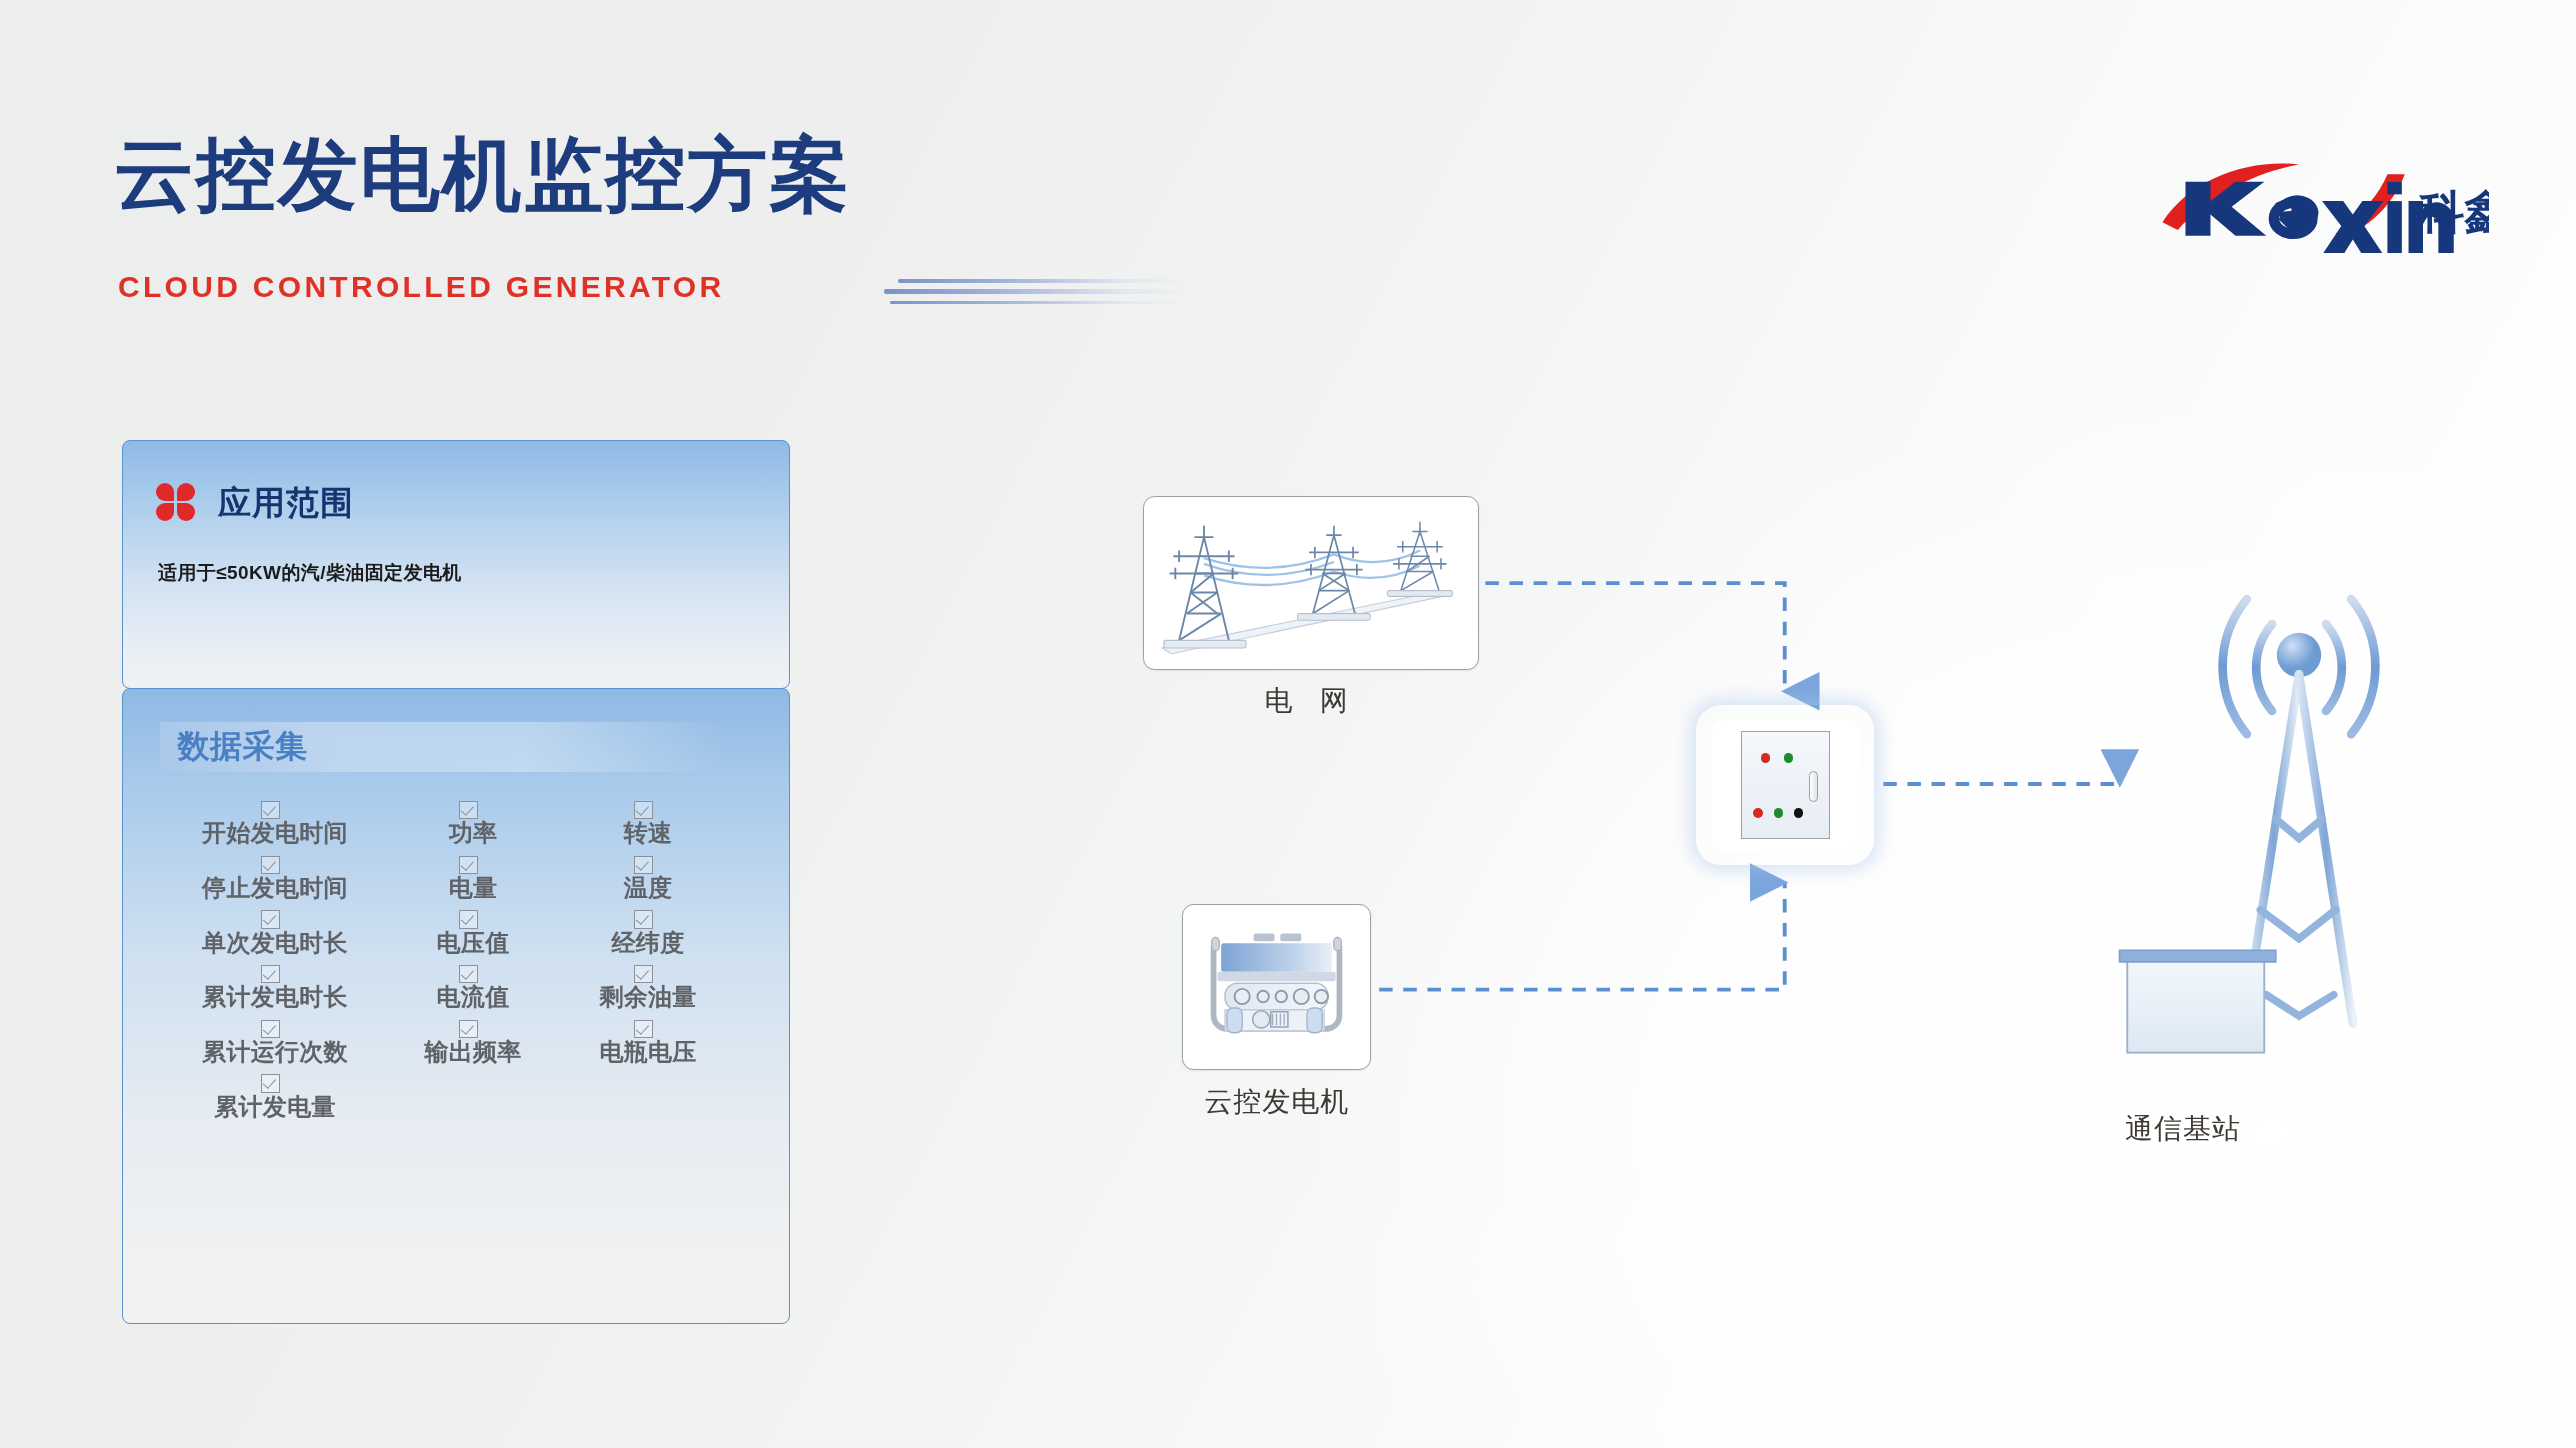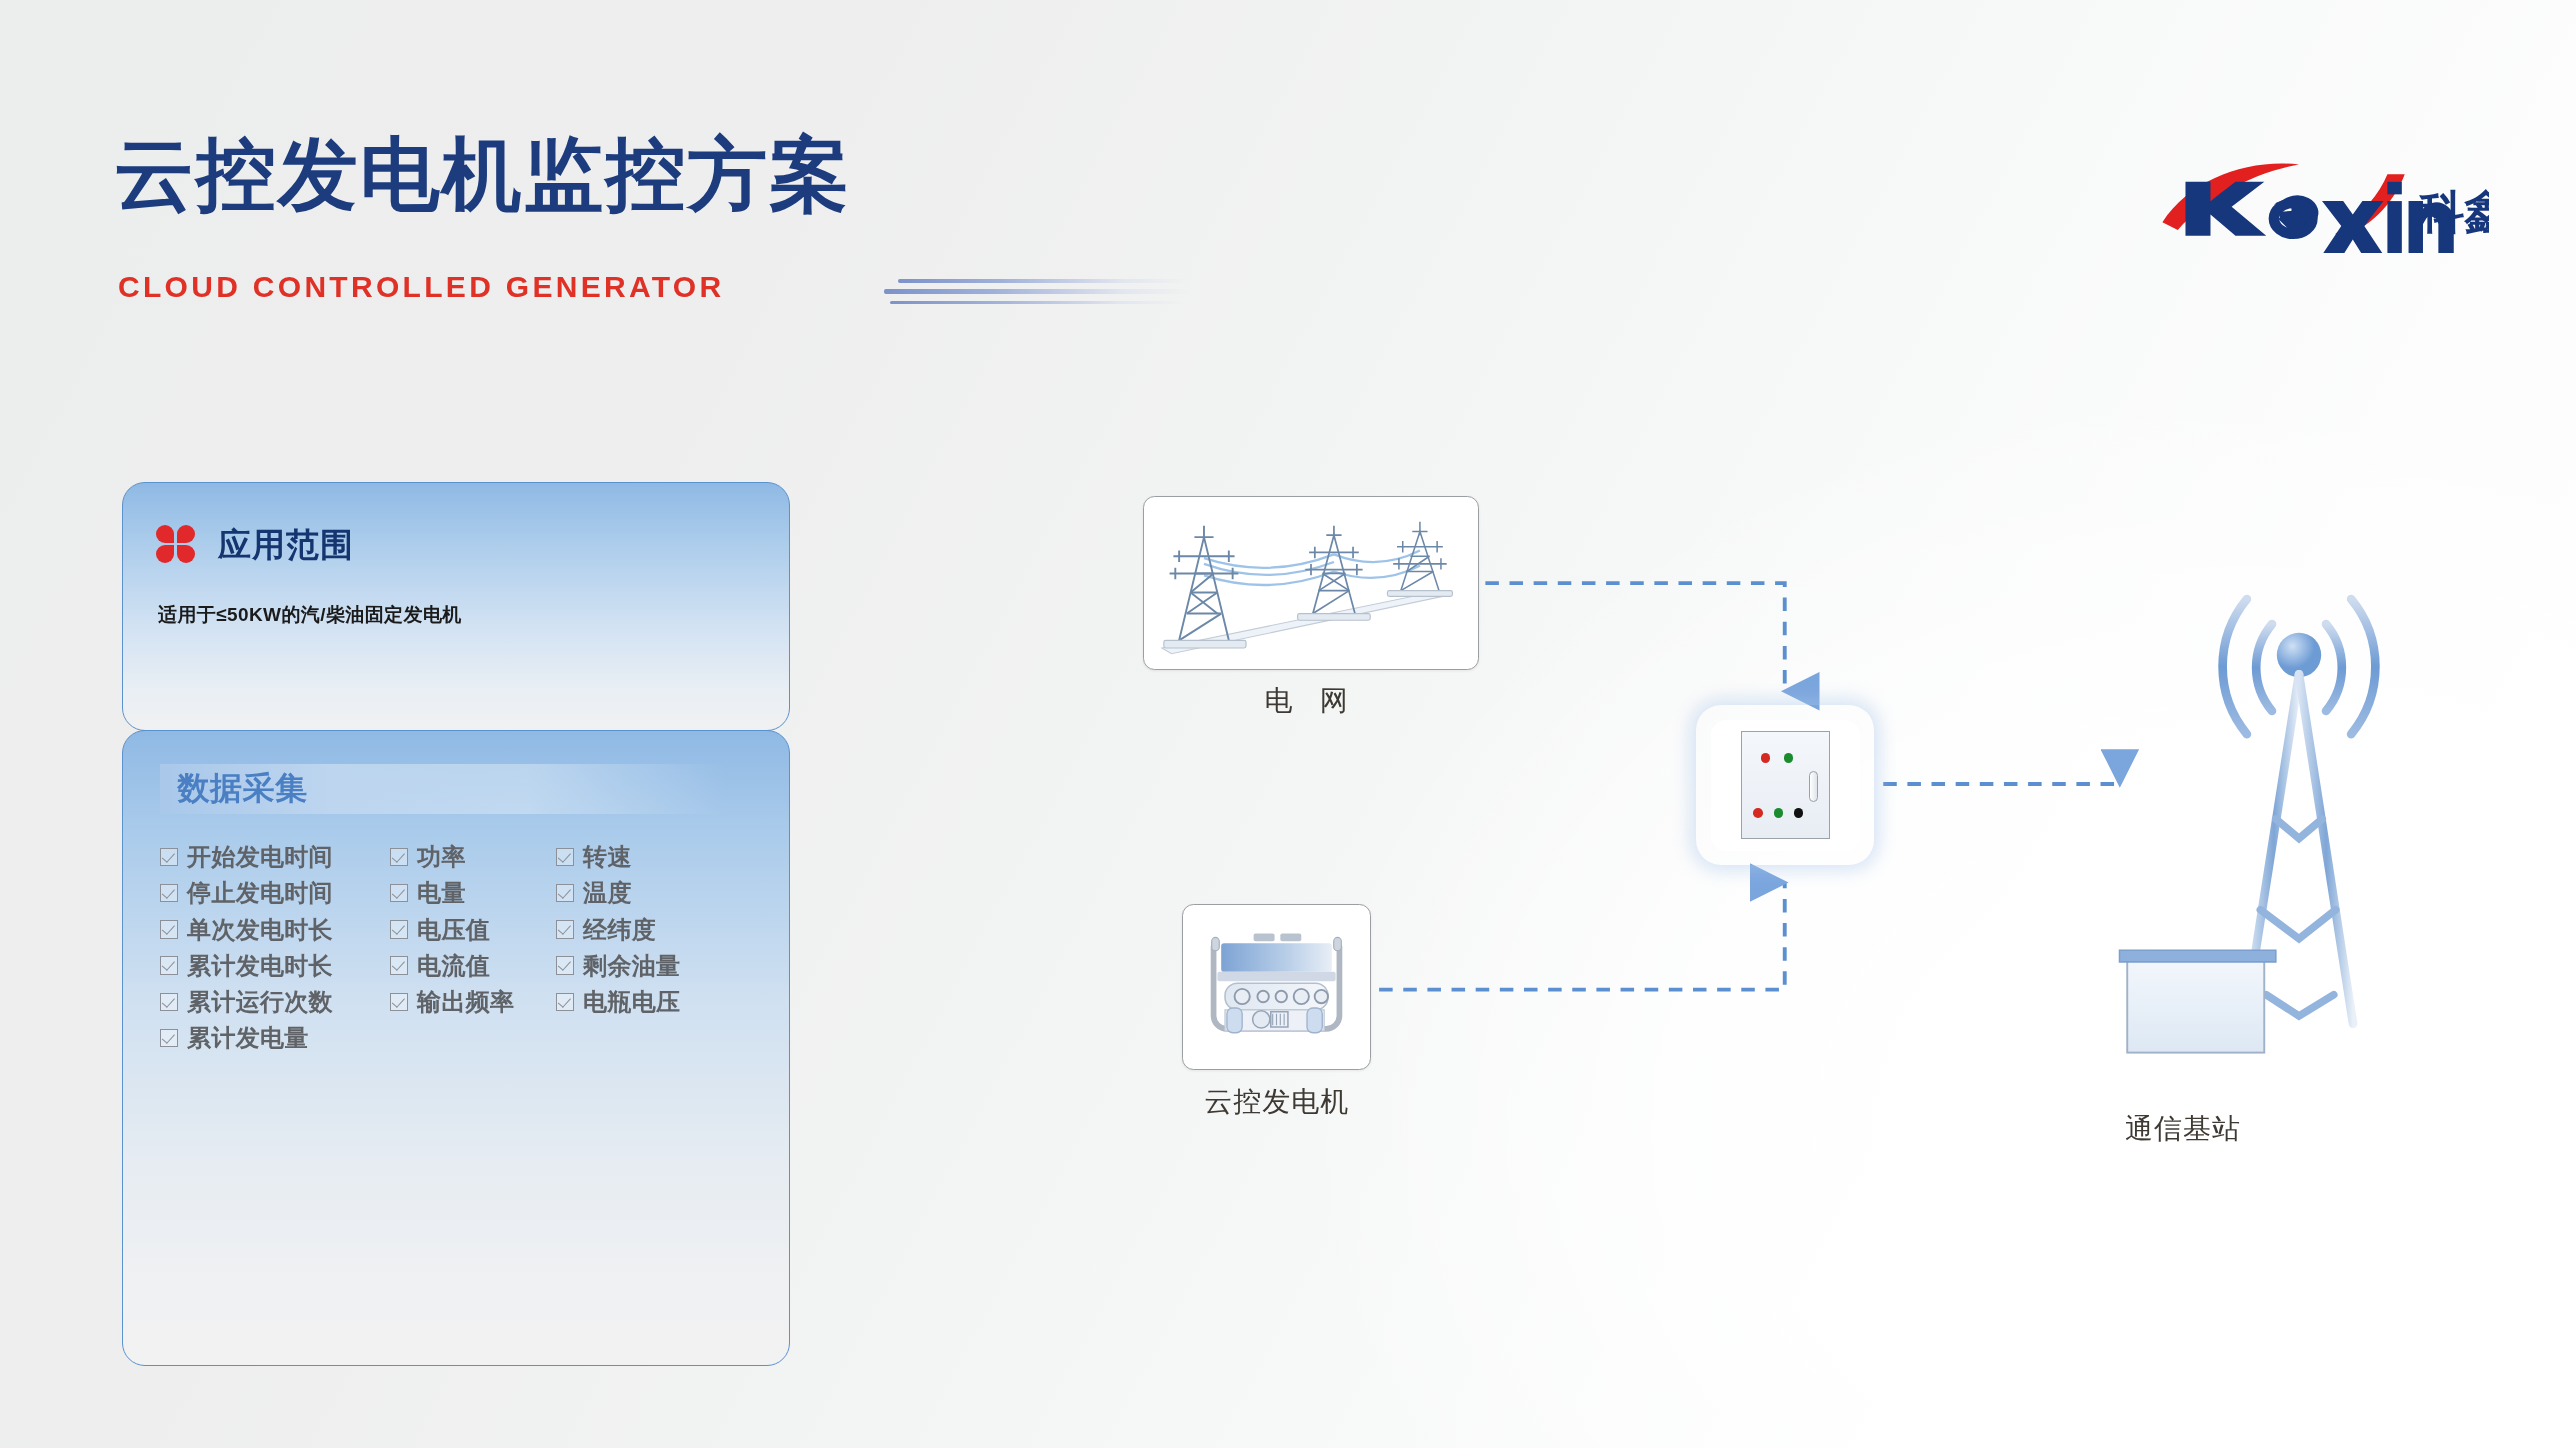--- a/index.html
+++ b/index.html
@@ -45,23 +45,22 @@
   .brand-logo {
     position: absolute; right: 87px; top: 153px;
     width: 333px; height: 100px;
   }
   .brand-logo svg { display: block; width: 100%; height: 100%; }
 
   
   .card {
     position: absolute;
     border: 1.9px solid #5a92cd;
-    border-radius: 23px;
+    border-radius: 8px;
     overflow: hidden;
-    margin-top: 42px;
   }
   .card-scope {
     left: 122px; top: 440px; width: 668px; height: 249px;
     background: linear-gradient(to bottom, #8fb9e4 0%, #a9cbeb 22%, #d2e2f3 58%, #eaeff4 85%, #f0f1f2 100%);
   }
   .card-params {
     left: 122px; top: 688px; width: 668px; height: 636px;
     background: linear-gradient(to bottom, #8fb9e4 0%, #aacbeb 16%, #cfe0f1 42%, #e6ecf2 68%, #f0f1f2 88%, #f2f2f2 100%);
   }
 
@@ -131,20 +130,21 @@
     width: 580px;
     display: grid;
     grid-template-columns: 230px 166px 184px;
     row-gap: 8.7px;
   }
   .check-item {
     display: flex; align-items: center;
     font-size: 24px; font-weight: 700; color: #5f6266;
     letter-spacing: 0.3px; line-height: 1.15;
     white-space: nowrap;
+    flex-direction: column;
   }
   .check-box {
     flex: none; width: 18.4px; height: 18.4px;
     border: 1.5px solid #8b9099;
     margin-right: 8.7px; position: relative;
     background: rgba(255,255,255,0.35);
   }
   .check-box::after {
     content: ""; position: absolute;
     left: 3.9px; top: 1px; width: 5.8px; height: 10.6px;

